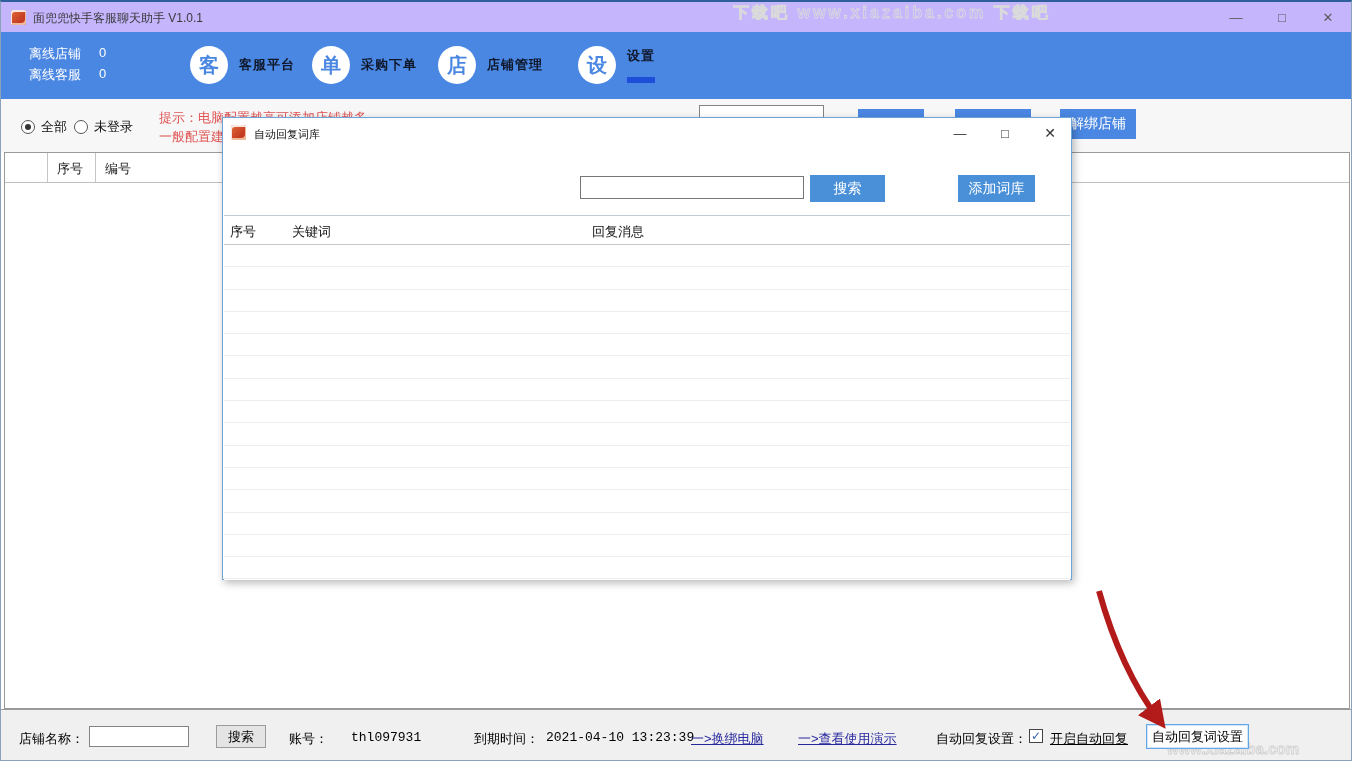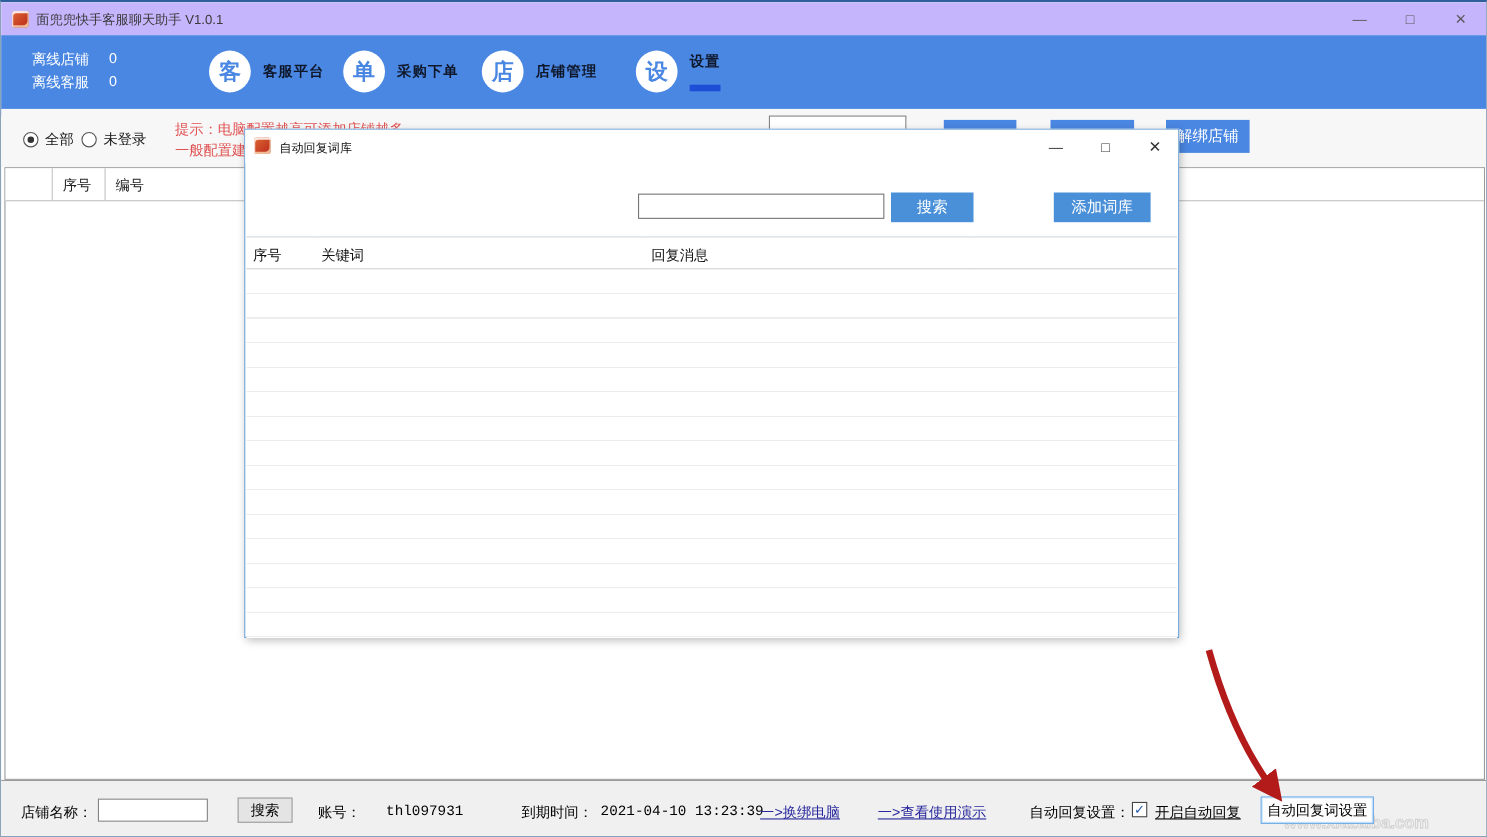--- a/index.html
+++ b/index.html
@@ -89,20 +89,21 @@
       <span>—</span>
     </button>
     <button class="winbtn" style="left:1259px;">
       <span>□</span>
     </button>
     <button class="winbtn" style="left:1305px;">
       <span>✕</span>
     </button>
   </div>
 
+  <div class="abs wm wm-top">下载吧 www.xiazaiba.com 下载吧</div>
 
   <div class="toolbar">
     <span class="stat-label" style="left:28px;top:13px;">离线店铺</span>
     <span class="stat-value" style="left:98px;top:13px;">0</span>
     <span class="stat-label" style="left:28px;top:34px;">离线客服</span>
     <span class="stat-value" style="left:98px;top:34px;">0</span>
 
     <div class="nav-item" style="left:189px;">
       <span class="nav-icon">客</span>
       <span class="nav-label">客服平台</span>
@@ -173,21 +174,21 @@
       </button>
       <button class="dlg-btn" style="left:765px;">
         <span>□</span>
       </button>
       <button class="dlg-btn" style="left:810px;font-size:14px;">
         <span>✕</span>
       </button>
     </div>
     <input class="abs text-input" style="left: 357px; top: 58px; width: 224px; height: 23px; border-color: rgb(118, 118, 118);">
     <button class="btn-blue" style="left:587px;top:57px;width:75px;height:27px;background:#4a90d9;">搜索</button>
-    <button class="btn-blue" style="left:735px;top:57px;width:88px;height:27px;background:#4a90d9;">添加词库</button>
+    <button class="btn-blue" style="left:735px;top:57px;width:77px;height:27px;background:#4a90d9;">添加词库</button>
 
     <div class="dlg-table">
       <div class="dlg-vline" style="left:62px;"></div>
       <div class="dlg-vline" style="left:364px;"></div>
       <div class="dlg-vline" style="left:662px;"></div>
       <div class="dlg-thead">
         <span class="dlg-th" style="left:6px;">序号</span>
         <span class="dlg-th" style="left:68px;">关键词</span>
         <span class="dlg-th" style="left:368px;">回复消息</span>
       </div>

